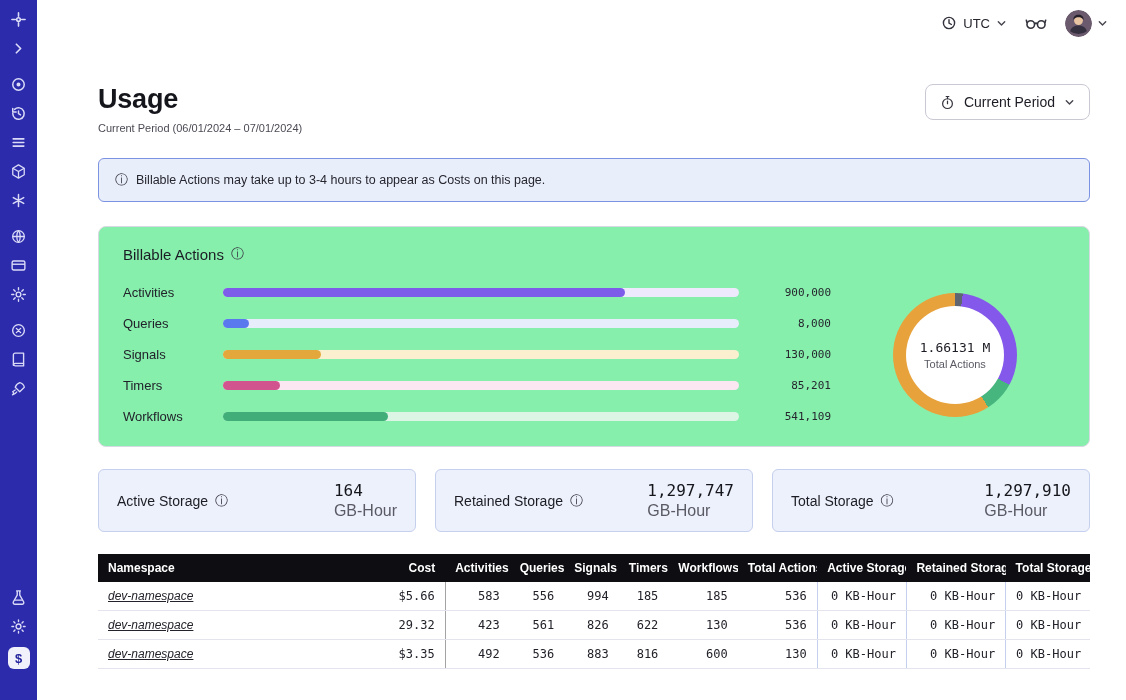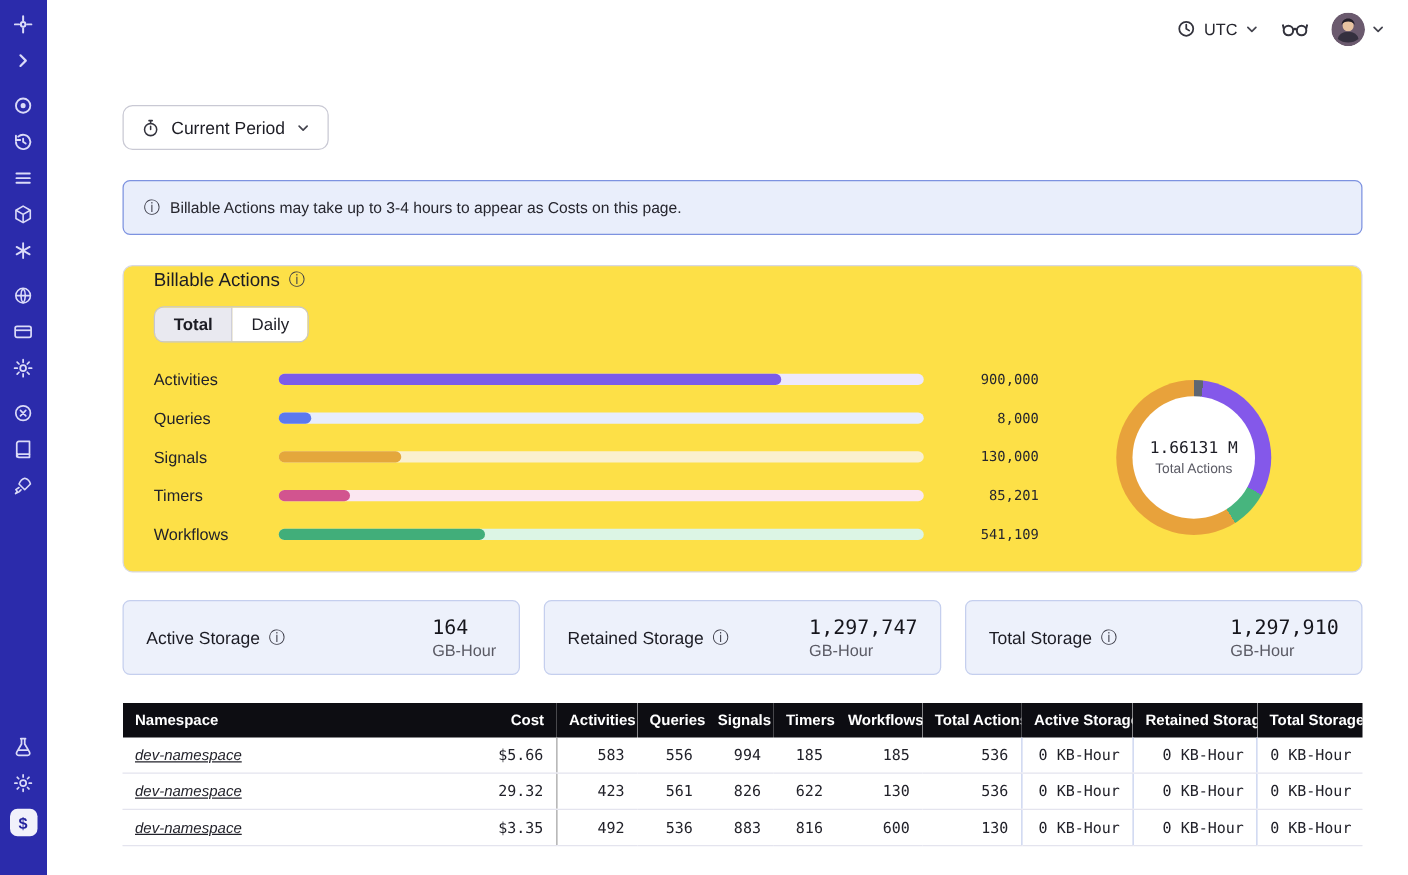--- a/index.html
+++ b/index.html
@@ -51,21 +51,21 @@
   }
   .period-btn .hicon { width:15px; height:15px; }
 
   .banner {
     margin-top:24px; background:#e9eefb; border:1px solid #7d92e0; border-radius:6px;
     padding:12px 16px; font-size:12.5px; color:#26262e;
     display:flex; align-items:center; gap:8px;
   }
   .info-i { font-size:13px; color:#3a3a46; font-style:normal; cursor:pointer; }
 
-  .card { margin-top:24px; background:#fde047; border:1px solid #d8d8e2; border-radius:8px; padding:2px 24px 22px; }
+  .card { margin-top:24px; background:#86efac; border:1px solid #d8d8e2; border-radius:8px; padding:18px 24px 22px; }
   .card-title { display:flex; align-items:center; gap:7px; font-size:15px; color:#1c1c24; }
   .tabs { margin-top:12px; display:inline-flex; border:1px solid #c6c6d2; border-radius:8px; overflow:hidden; font-size:13.5px; }
   .tab { padding:6px 15px; background:#fff; cursor:pointer; }
   .tab.active { background:#e9e9f0; border-right:1px solid #c6c6d2; font-weight:bold; }
 
   .usage-flex { display:flex; align-items:center; margin-top:22px; }
   .bars { flex:1; display:flex; flex-direction:column; gap:16px; }
   .bar-row { display:grid; grid-template-columns:88px 1fr 80px; align-items:center; column-gap:12px; }
   .bar-label { font-size:13px; color:#22222a; }
   .bar-track { height:9px; border-radius:5px; position:relative; }
@@ -80,21 +80,21 @@
   .donut-label { font-size:11px; color:#5a5a64; }
 
   .stats { margin-top:22px; display:flex; gap:19px; }
   .stat-card {
     flex:1; background:#edf1fb; border:1px solid #c5cfee; border-radius:6px;
     padding:11px 18px; display:flex; justify-content:space-between; align-items:center;
   }
   .stat-label { display:flex; align-items:center; gap:7px; font-size:14px; color:#1c1c24; }
   .stat-right { text-align:left; }
   .stat-value { font-family:"DejaVu Sans Mono", monospace; font-size:16px; color:#15151c; }
-  .stat-unit { font-size:13px; color:#5a5a64; margin-top:2px; }
+  .stat-unit { font-size:16px; color:#5a5a64; margin-top:2px; }
 
   .table-wrap { margin-top:22px; }
   table { width:100%; border-collapse:collapse; table-layout:fixed; }
   thead th {
     background:#0d0d12; color:#fff; font-size:12px; font-weight:600;
     padding:7px 10px; text-align:right; white-space:nowrap; overflow:hidden;
   }
   thead th.first { text-align:left; }
   tbody td {
     font-size:12px; padding:7px 10px; border-bottom:1px solid #e4e4ee;
@@ -281,20 +281,24 @@
         <svg viewBox="0 0 12 12">
             <path d="M2.5 4.2L6 7.7l3.5-3.5" fill="none" stroke="currentColor" stroke-width="1.5" stroke-linecap="round" stroke-linejoin="round"></path>
           </svg>
       </span>
     </div>
   </div>
 
   <div class="content">
 
     <div class="page-head">
+      <div>
+        <h1>Usage</h1>
+        <div class="subtitle">Current Period (06/01/2024 – 07/01/2024)</div>
+      </div>
       <button class="period-btn">
         <span class="hicon">
           <svg viewBox="0 0 16 16">
               <g fill="none" stroke="currentColor" stroke-width="1.3" stroke-linecap="round">
                 <circle cx="8" cy="9.2" r="5.2"></circle>
                 <path d="M8 9.2V6.4M6.6 1.6h2.8M8 1.6V4"></path>
               </g>
             </svg>
         </span>
         <span>Current Period</span>
@@ -308,24 +312,20 @@
 
     <div class="banner">
       <span class="info-i">ⓘ</span>
       <span>Billable Actions may take up to 3-4 hours to appear as Costs on this page.</span>
     </div>
 
     <div class="card">
       <div class="card-title">
         <span>Billable Actions</span>
         <span class="info-i">ⓘ</span>
-      </div>
-      <div class="tabs">
-        <span class="tab active">Total</span>
-        <span class="tab">Daily</span>
       </div>
       <div class="usage-flex">
         <div class="bars">
             <div class="bar-row">
               <span class="bar-label">Activities</span>
               <div class="bar-track" style="background: rgb(238, 233, 252);">
                 <div class="bar-fill" style="width: 78%; background: rgb(124, 92, 232);"></div>
               </div>
               <span class="bar-value">900,000</span>
             </div>

